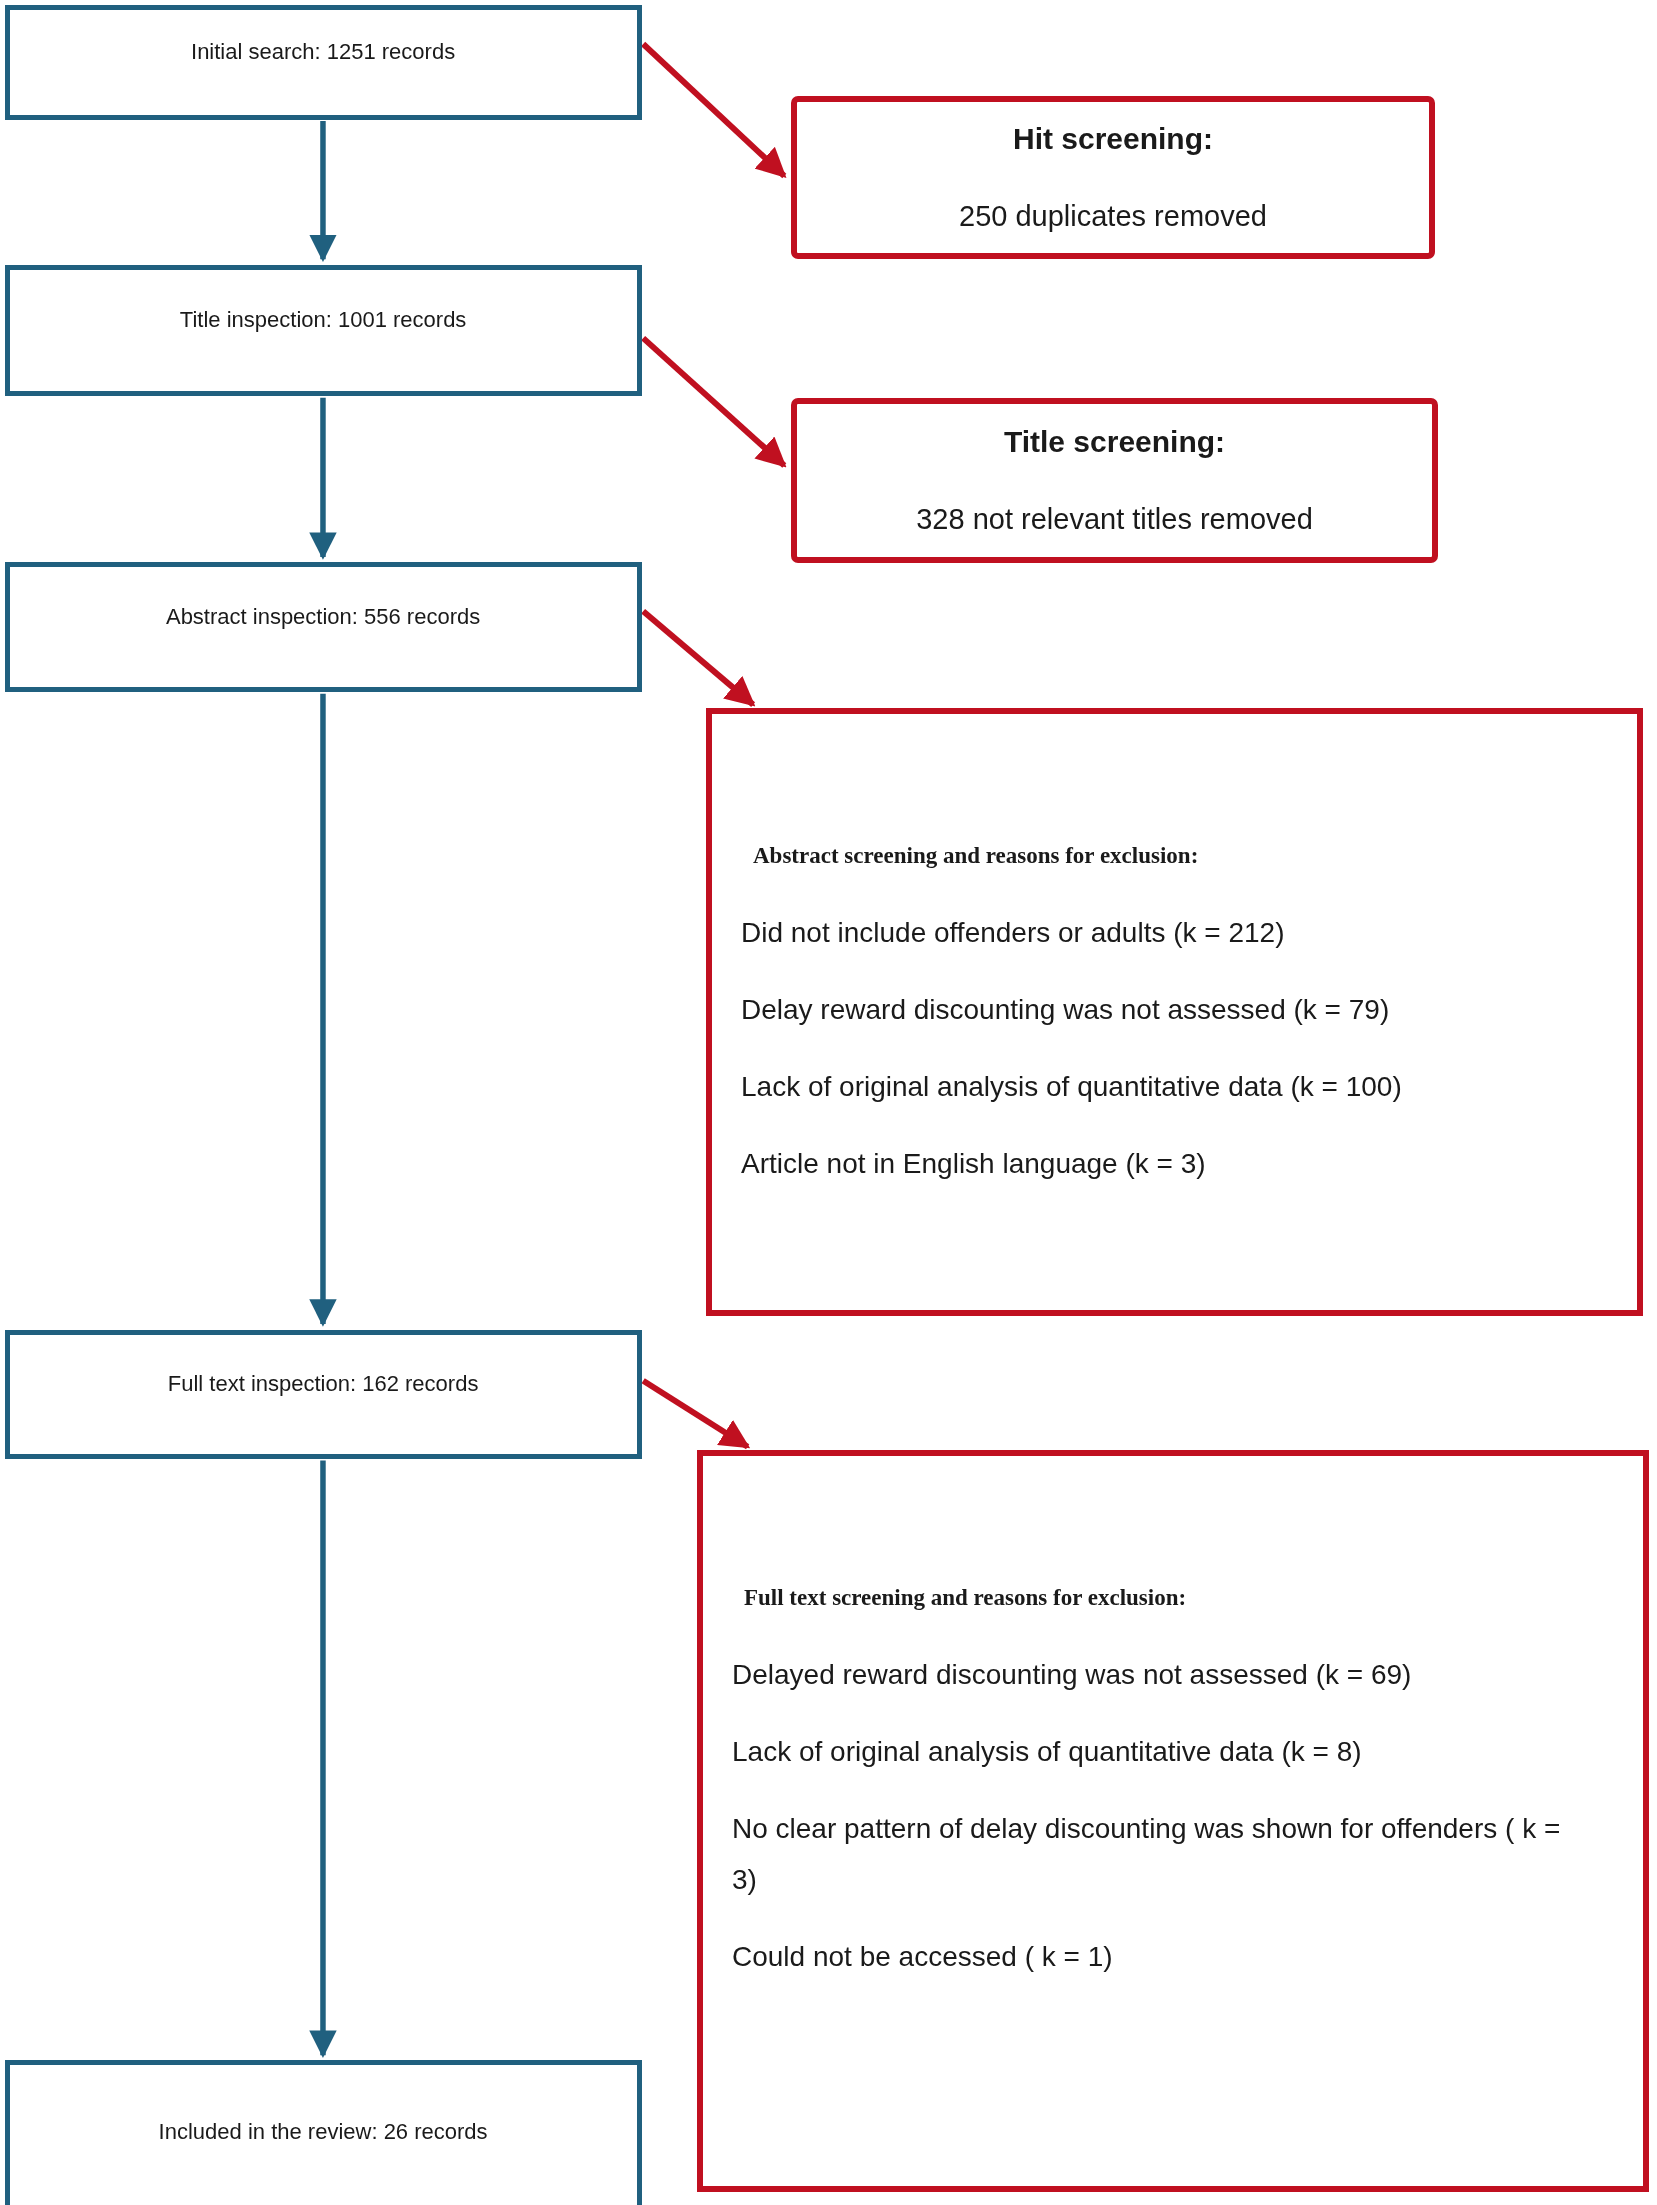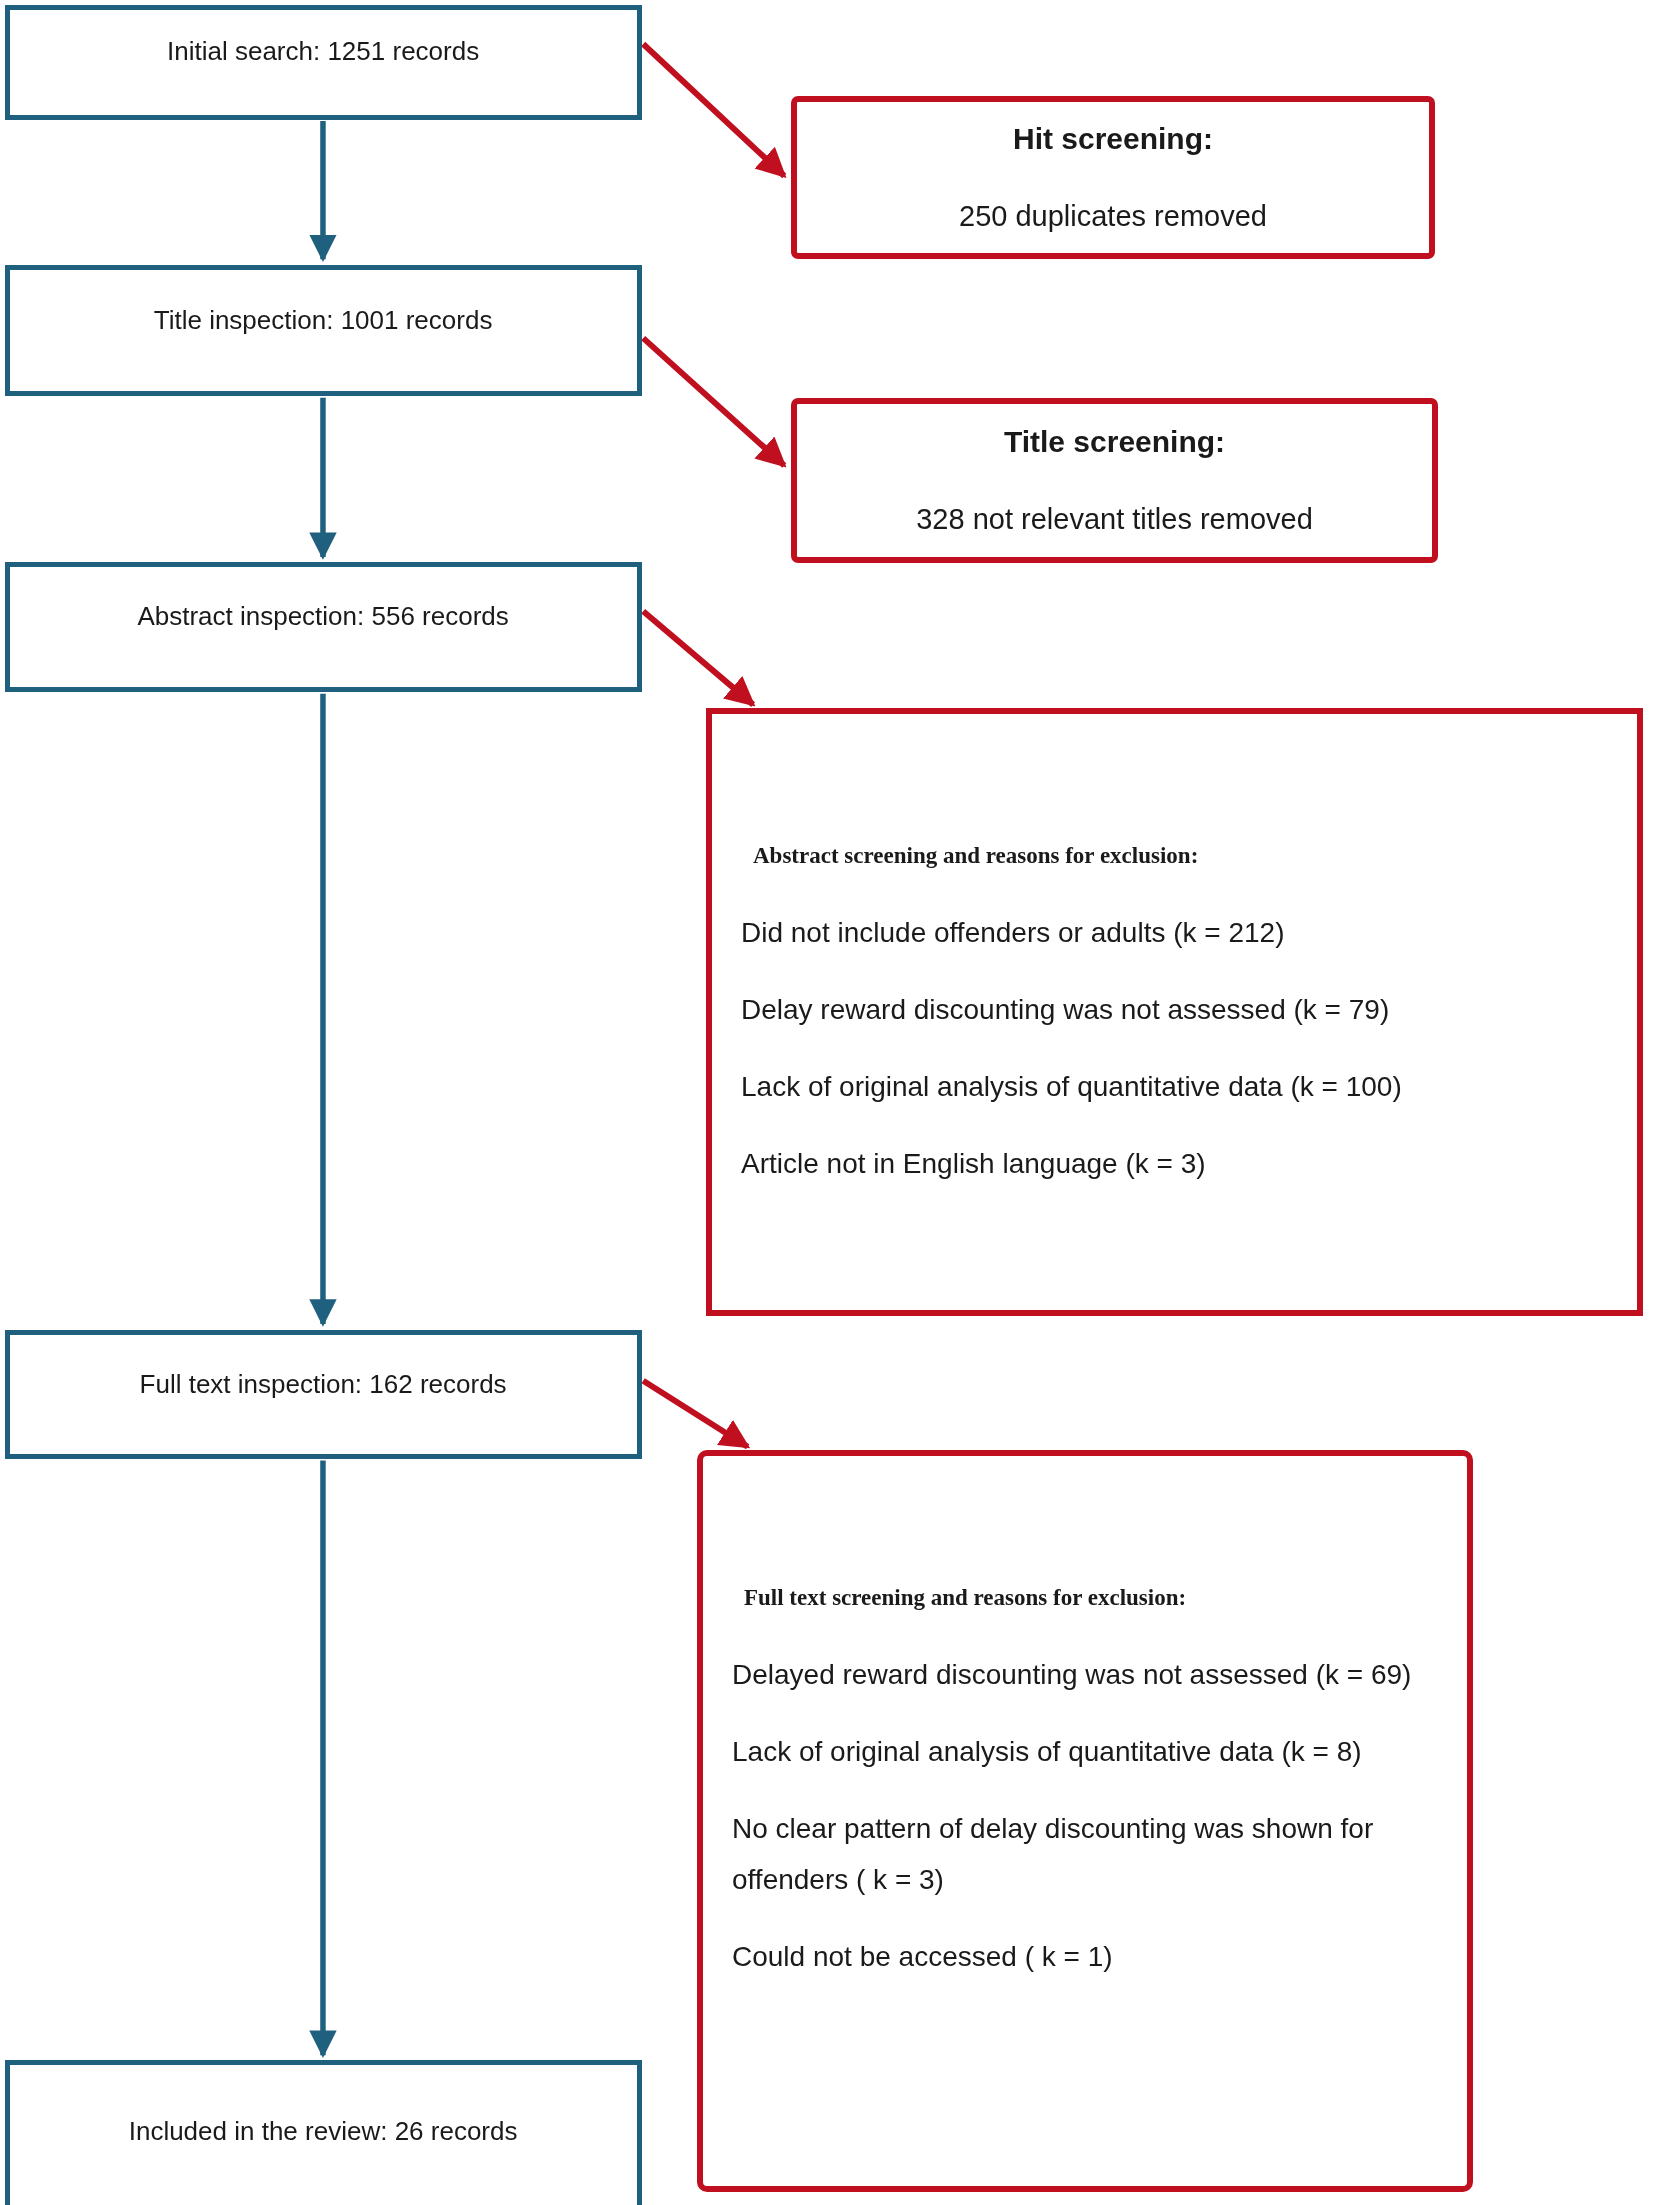--- a/index.html
+++ b/index.html
@@ -18,21 +18,21 @@
     position:absolute;
     left:4.6px;
     width:637px;
     box-sizing:border-box;
     border:5px solid var(--process,#20607F);
     background:#ffffff;
     display:flex;
     align-items:center;
     justify-content:center;
     padding-bottom:21px;
-    font-size:26px;
+    font-size:22px;
     text-align:center;
   }
   #pbox1{top:4.6px;height:115px;}
   #pbox2{top:265px;height:131px;}
   #pbox3{top:562px;height:130px;}
   #pbox4{top:1330px;height:129px;}
   #pbox5{top:2060px;height:164px;}
 
   
   .ebox{
@@ -66,21 +66,21 @@
     font-size:23px;
     line-height:50px;
     margin:12px;
     font-family:Liberation Serif, serif;
   }
   .ebox.large .eline{
     line-height:51px;
     margin:26px 0 0 0;
   }
   #ebox3{left:706px;top:708px;width:937px;height:608px;}
-  #ebox4{left:697px;top:1450px;width:776px;height:742px;border-radius:10px;}
+  #ebox4{left:697px;top:1450px;width:952px;height:742px;}
   #ebox4 .eline{max-width:834px;}
 
   
   svg.connectors{
     position:absolute;
     left:0;top:0;
     width:1657px;height:2205px;
     pointer-events:none;
   }
   .blue-line{stroke:var(--process,#20607F);stroke-width:12px;fill:none;}

